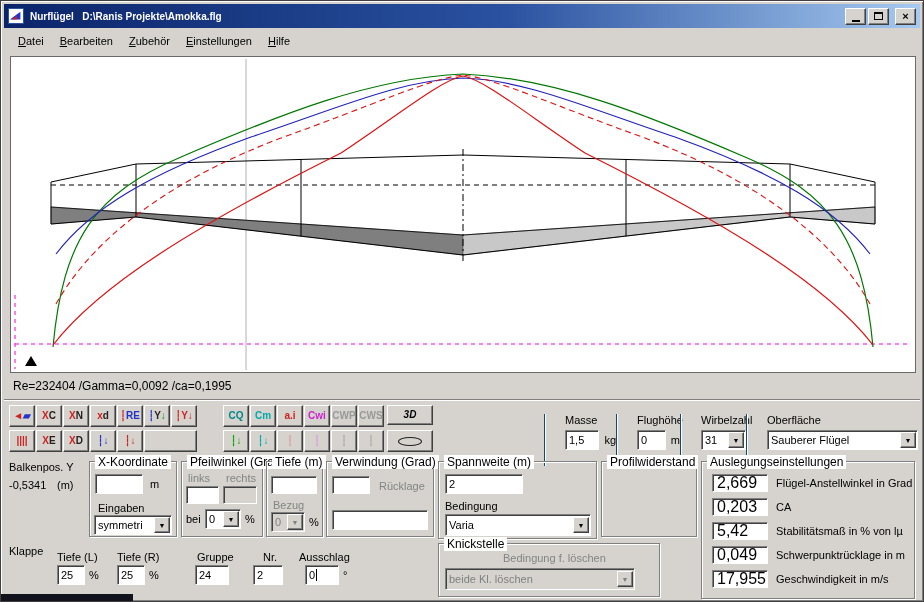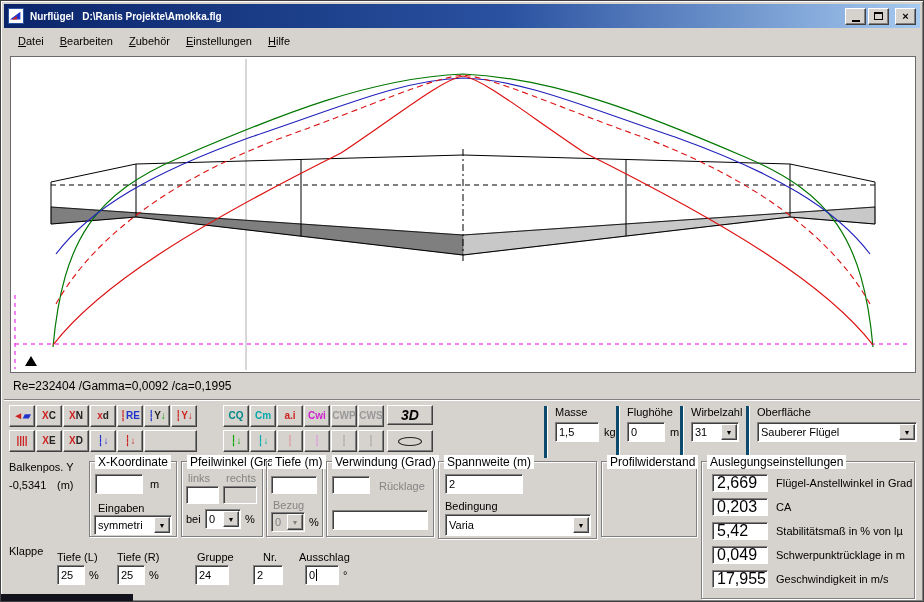--- a/index.html
+++ b/index.html
@@ -32,24 +32,24 @@
   
   .toolbar{position:absolute;left:0;top:401px;right:0;height:55px;}
   .tb-row{position:absolute;display:flex;align-items:flex-start;}
   #tb-row1{left:8px;top:3px;}
   #tb-row2{left:8px;top:28px;}
   .tb-btn{width:26px;height:22px;margin-right:1px;background:#d6d3ce;border:1px solid;border-color:#fff #404040 #404040 #fff;
           box-shadow:inset -1px -1px 0 #808080;display:inline-flex;align-items:center;justify-content:center;
           font-family:"Liberation Sans",sans-serif;font-size:10px;font-weight:bold;padding:0;line-height:1;cursor:default;overflow:hidden;}
   .tb-btn span{pointer-events:none;}
   .tb-spacer{display:inline-block;height:22px;}
-  .btn-3d{font-size:14px;font-style:italic;height:20px;}
+  .btn-3d{font-size:10px;font-style:italic;height:20px;}
   .airfoil-shape{display:inline-block;width:24px;height:9px;border:1px solid #222;border-radius:50%;}
   
-  .pgroup{position:absolute;top:4px;padding-left:8px;border-left:3px solid #0c4a6e;box-shadow:inset 1px 0 0 #fff;height:52px;}
+  .pgroup{position:absolute;top:12px;padding-left:20px;border-left:1px solid #0c4a6e;box-shadow:inset 1px 0 0 #fff;height:52px;}
   .pgroup .plabel{display:block;margin-bottom:4px;}
   .prow{display:flex;align-items:center;gap:5px;}
   
   .tin{background:#fff;border:1px solid;border-color:#808080 #fff #fff #808080;box-shadow:inset 1px 1px 0 #404040;
        height:20px;display:flex;align-items:center;padding:0 3px;font-size:11px;}
   .tin.dis{background:#d6d3ce;color:#808080;}
   .dd{background:#fff;border:1px solid;border-color:#808080 #fff #fff #808080;box-shadow:inset 1px 1px 0 #404040;
       height:20px;display:flex;align-items:center;padding-left:3px;font-size:11px;position:relative;}
   .dd .dd-text{flex:1;white-space:nowrap;overflow:hidden;}
   .dd .dd-btn{width:16px;height:16px;margin:0 1px 0 2px;background:#d6d3ce;border:1px solid;border-color:#fff #404040 #404040 #fff;
@@ -365,17 +365,25 @@
     <span class="abs lbl" style="left:262px;top:94px;">Nr.</span>
     <span class="tin abs" style="left:252px;top:108px;width:30px;">2</span>
 
     <span class="abs lbl" style="left:298px;top:94px;">Ausschlag</span>
     <span class="tin abs" style="left:304px;top:108px;width:34px;">
         <span>0</span>
         <span class="caret"></span>
       </span>
     <span class="abs lbl" style="left:342px;top:112px;">°</span>
 
+    <div class="grp" style="left:437px;top:86px;width:222px;height:54px;">
+      <span class="grp-title">Knickstelle</span>
+      <span class="abs lbl dis" style="left:64px;top:8px;">Bedingung f. löschen</span>
+      <span class="dd disabled abs" style="left:6px;top:24px;width:190px;height:22px;">
+        <span class="dd-text">beide Kl. löschen</span>
+        <span class="dd-btn">▼</span>
+      </span>
+    </div>
 
   </div>
 
   <div class="desktop-frag"></div>
 </div>
 
 </body></html>

